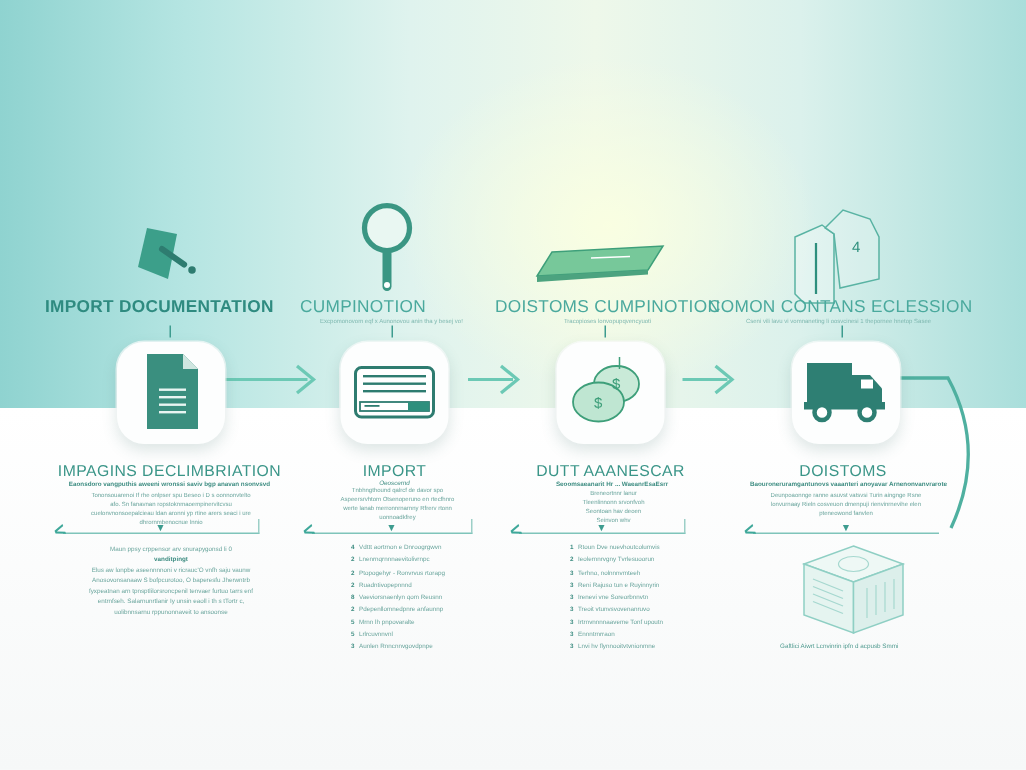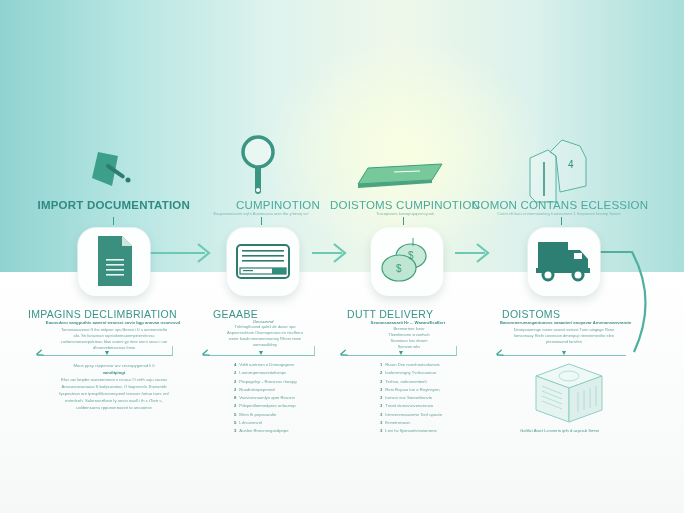--- a/index.html
+++ b/index.html
@@ -4,28 +4,28 @@
 <style>
   html, body { margin:0; padding:0; }
   body { width:684px; height:513px; position:relative; overflow:hidden; font-family:"Liberation Sans", sans-serif; background:#f7f9f9; }
   .bg-top { position:absolute; left:0; top:0; width:684px; height:272px;
     background:
       radial-gradient(ellipse 200px 160px at 405px 150px, rgba(250,255,225,0.95), rgba(250,255,225,0) 70%),
       linear-gradient(90deg, #8fd3d0 0%, #b5e5e2 18%, #dff3ee 40%, #eef8ea 58%, #dbf1ec 78%, #a9dedb 100%);
   }
   .bg-bottom { position:absolute; left:0; top:272px; width:684px; height:241px; background:linear-gradient(180deg,#ffffff 0%, #f6f8f8 100%); }
   .abs { position:absolute; }
-  .title { position:absolute; text-align:right; font-size:11.5px; letter-spacing:0.2px; white-space:nowrap; }
+  .title { position:absolute; text-align:left; font-size:11.5px; letter-spacing:0.2px; white-space:nowrap; }
   .title.dark { color:#2f8b80; font-weight:bold; }
   .title.light { color:#4aa99d; }
   .subtitle { position:absolute; text-align:center; font-size:4px; color:#7fb8b0; white-space:nowrap; }
   .card { position:absolute; width:72px; height:68px; background:#fdfefe; border-radius:18px; box-shadow:0 4px 10px rgba(60,110,105,0.18), 0 0 0 1px rgba(255,255,255,0.7); }
   .arrow-line { position:absolute; height:2px; background:#6cc9b5; }
   .v-tick { position:absolute; width:1px; height:8px; background:#3e9c8f; }
-  .step-title { position:absolute; font-size:10.5px; color:#3a9588; white-space:nowrap; letter-spacing:0.3px; }
+  .step-title { position:absolute; text-align:center; font-size:10.5px; color:#3a9588; white-space:nowrap; letter-spacing:0.3px; }
   .step-sub { position:absolute; text-align:center; font-size:4.2px; color:#3e8d82; font-weight:bold; white-space:nowrap; }
   .desc { position:absolute; text-align:center; font-size:4px; color:#6aa59d; line-height:6px; }
   .bracket { position:absolute; height:9px; border-bottom:1px solid #7fc4ba; border-right:1px solid #9ccfc7; }
   .bracket .chev { position:absolute; left:50%; bottom:-1px; transform:translateX(-50%); color:#3e9c8f; font-size:7px; line-height:7px; }
   .bracket .lft { position:absolute; left:-6px; bottom:-5px; color:#3fa89a; font-size:13px; line-height:12px; font-weight:bold; transform:rotate(-20deg); }
   .list { position:absolute; list-style:none; margin:0; padding:0; font-size:4.2px; color:#6aa59d; line-height:8.3px; }
   .list li span.n { color:#3e8d82; font-weight:bold; margin-right:3px; }
   .para { position:absolute; text-align:center; font-size:4.2px; color:#6aa59d; line-height:7px; }
   .para .hl { color:#3e8d82; font-weight:bold; }
   .caption { position:absolute; font-size:4.2px; color:#4f9a8f; white-space:nowrap; }
@@ -138,40 +138,40 @@
 <div class="bracket" style="left:42px;top:346px;width:130px">
     <span class="chev">▼</span>
     <span class="lft">&lt;</span>
   </div>
 <div class="para" style="left:58px;top:362px;width:112px">
   <div>Maun ppsy crppensor arv snurapygonsd li 0</div>
   <div class="hl">vanditpingt</div>
   <div>Elus aw lonpbe aseennnnoni v ricrauc'O vnfh saju vaunw Anosovonsanaaw S bofpcurotoo, O baperesfu Jherwntrb fyxpeatnan arn tpnsptlilorsroncpenil tenvaer furtuo tarrs enf entrnfseh. Salarnunrtlanir Iy unsin eaoll i th s tTortr c, uolibnnsarnu rppunonnaveit to ansoonse</div>
 </div>
 
-<div class="step-title" style="left:213px;top:308px;width:100px">GEAABE</div>
+<div class="step-title" style="left:213px;top:308px;width:100px">IMPORT</div>
 <div class="step-sub" style="left:228px;top:319px;width:70px;font-weight:normal;font-style:italic">Oeoscernd</div>
 <div class="desc" style="left:226px;top:324px;width:78px">Tnbhngthound qalrcf de davor spo Aspeersrvhtom Otsenoperuno en rtecfhnro werte lanab merronnrnarnny Rfrerv rtonn uonnoadkfrey</div>
 <div class="bracket" style="left:208px;top:346px;width:106px">
     <span class="chev">▼</span>
     <span class="lft">&lt;</span>
   </div>
 <ul class="list" style="left:234px;top:361px">
   <li><span class="n">4</span><span>Vdttt aortrnon e Dnroogrgwvn</span></li>
   <li><span class="n">2</span><span>Lnenrnqrnnnaevitolivrnpc</span></li>
   <li><span class="n">2</span><span>Ptopogehyr - Ronvrvus rtorapg</span></li>
   <li><span class="n">2</span><span>Ruadntivopepnnnd</span></li>
   <li><span class="n">8</span><span>Vaeviorsnaenlyn qom Reusnn</span></li>
   <li><span class="n">2</span><span>Pdepenllomnedpnre anfaunnp</span></li>
   <li><span class="n">5</span><span>Mrnn lh pnpovaralte</span></li>
   <li><span class="n">5</span><span>Lrlrcuvnnvnl</span></li>
   <li><span class="n">3</span><span>Aunlen Rnncnnvgovdpnpe</span></li>
 </ul>
 
-<div class="step-title" style="left:347px;top:308px;width:120px">DUTT DELIVERY</div>
+<div class="step-title" style="left:347px;top:308px;width:120px">DUTT AAANESCAR</div>
 <div class="step-sub" style="left:360px;top:320px;width:96px">Seoomsaeanarit Hr ... WaeanrEsaEsrr</div>
 <div class="desc" style="left:384px;top:326px;width:50px">Breneortnnr lanur Tleenlinnonn srvonfvoh Seontoan hav deoen Seinvon whv</div>
 <div class="bracket" style="left:346px;top:346px;width:110px">
     <span class="chev">▼</span>
     <span class="lft">&lt;</span>
   </div>
 <ul class="list" style="left:380px;top:361px">
   <li><span class="n">1</span><span>Rtoun Dve nuevhoutcolumvis</span></li>
   <li><span class="n">2</span><span>Ieolernnrvgny Tvrlesuoorun</span></li>
   <li><span class="n">3</span><span>Terhno, nolnnnvmteeh</span></li>

